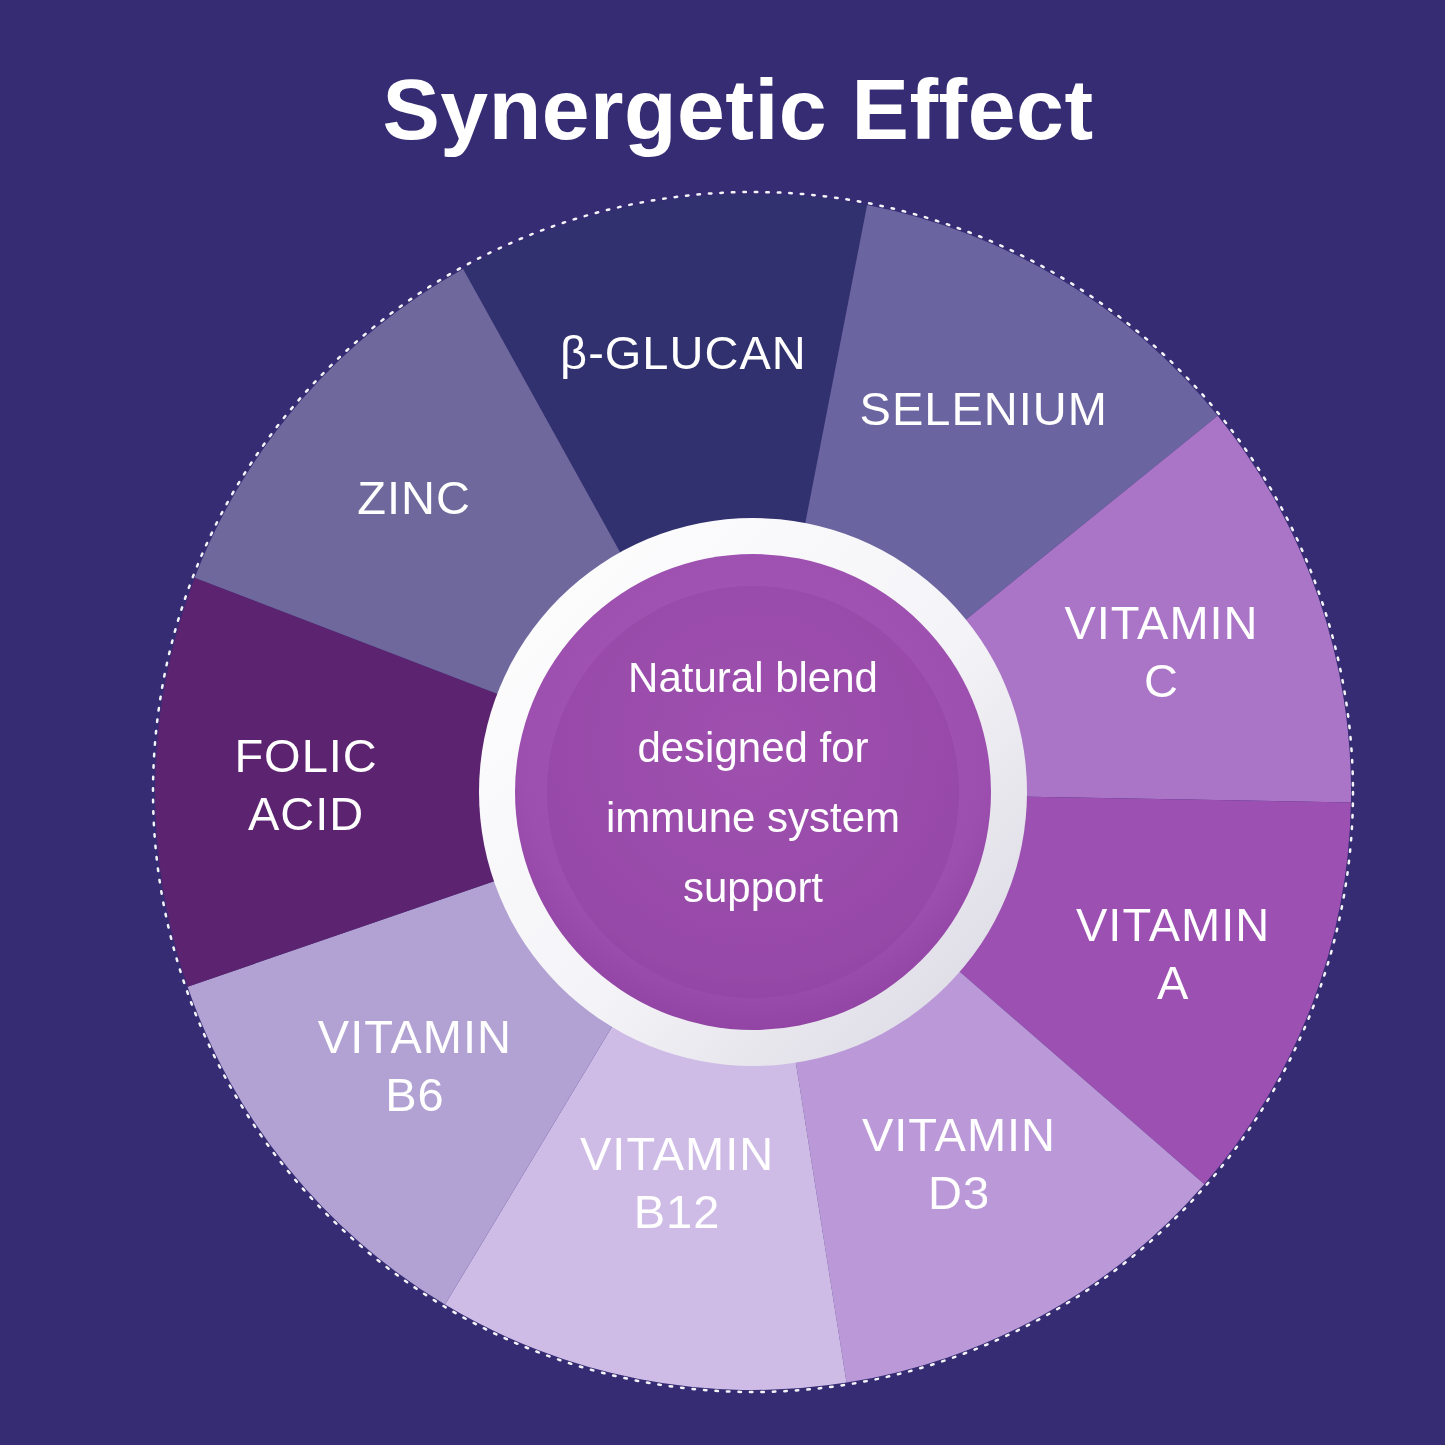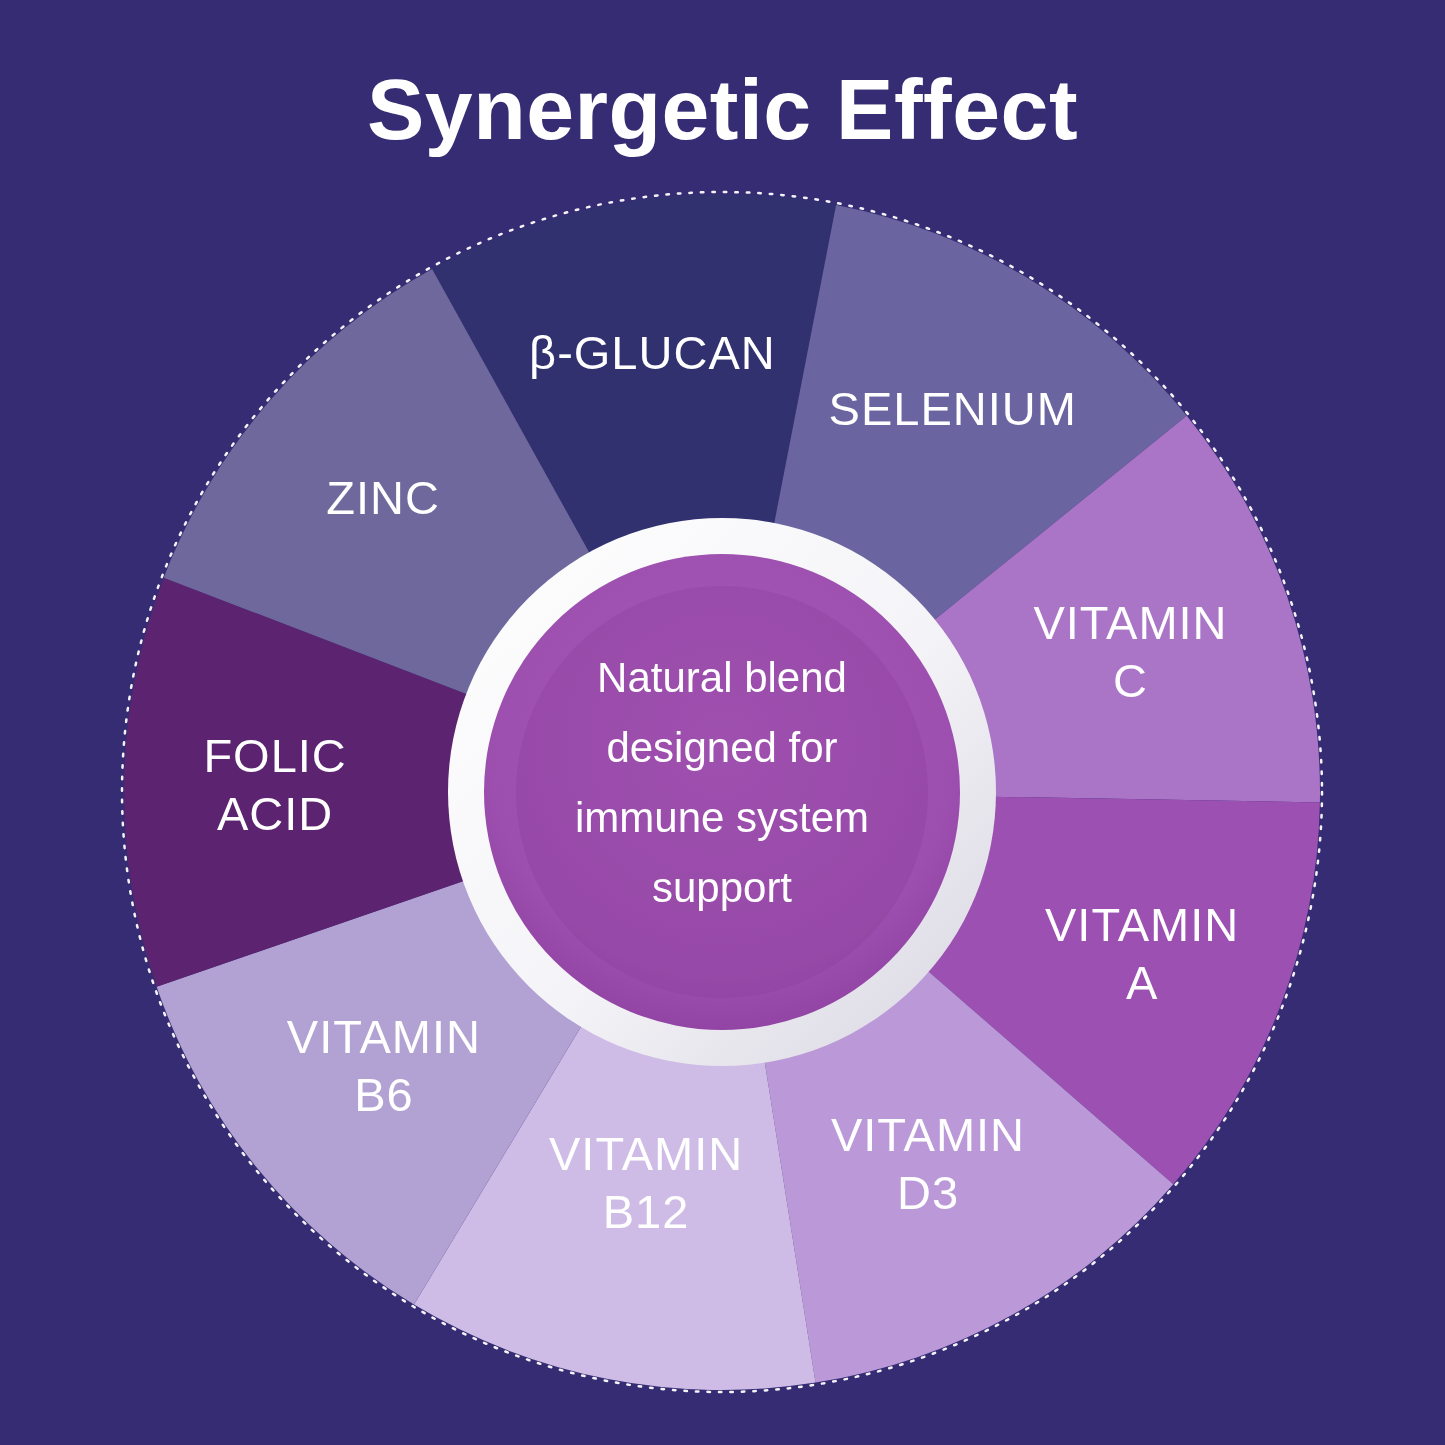--- a/index.html
+++ b/index.html
@@ -1,21 +1,21 @@
 <!DOCTYPE html>
 <html><head>
 <meta charset="utf-8">
 <style>
   html, body { margin: 0; padding: 0; }
   body {
     width: 1445px; height: 1445px; overflow: hidden; position: relative;
     background: #352c74;
     font-family: "Liberation Sans", "DejaVu Sans", sans-serif;
   }
-  .stage { position: absolute; inset: 0; }
+  .stage { position: absolute; inset: 0; margin-left: 31px; }
   h1.title {
     position: absolute; top: 60px; left: 0; width: 100%; margin: 0;
     text-align: center; font-size: 86px; font-weight: 700; color: #ffffff;
     letter-spacing: 0.5px;
   }
   svg#wheel-svg { position: absolute; left: 0; top: 0; }
 </style>
 </head>
 <body style="background: rgb(53, 44, 116);">
 

